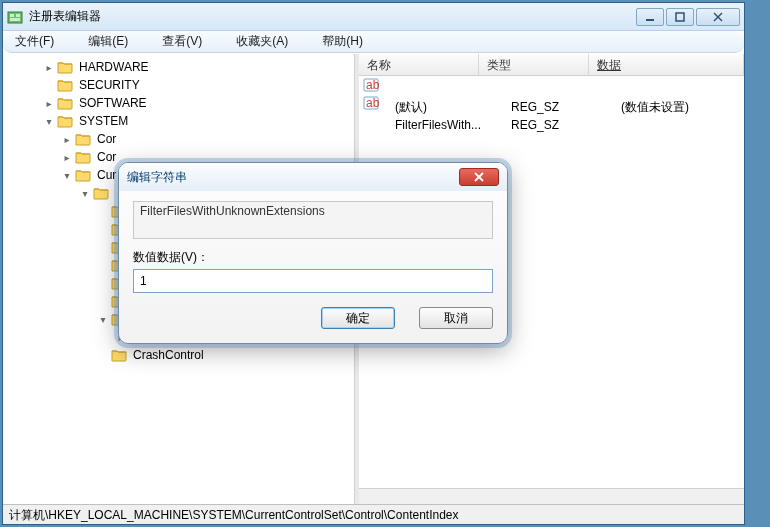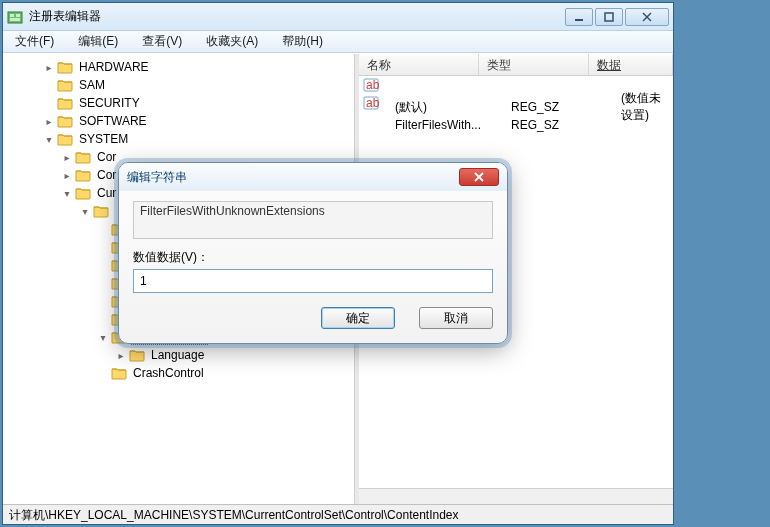--- a/index.html
+++ b/index.html
@@ -1,28 +1,28 @@
 <!DOCTYPE html>
 <html><head>
 <meta charset="utf-8">
 <style>
   * { box-sizing: border-box; margin: 0; padding: 0; font-family: "Microsoft YaHei", Tahoma, sans-serif; font-size: 12px; }
   body { background: #5a8fb8; width: 770px; height: 527px; overflow: hidden; position: relative; }
 
   
-  .window { position: absolute; left: 2px; top: 2px; width: 672px; height: 523px; background: #fff; border: 1px solid #2d5f8b; display: flex; flex-direction: column; }
+  .window { position: absolute; left: 2px; top: 2px; width: 743px; height: 523px; background: #fff; border: 1px solid #2d5f8b; display: flex; flex-direction: column; }
   .titlebar { height: 28px; background: linear-gradient(#eaf3fb, #d7e8f7); display: flex; align-items: center; padding: 0 4px; border-bottom: 1px solid #b8cfe5; }
   .titlebar .appicon { width: 16px; height: 16px; margin-right: 6px; }
   .titlebar .title { flex: 1; color: #000; }
   .winbtns { display: flex; gap: 2px; }
   .winbtn { width: 28px; height: 18px; background: linear-gradient(#e8f1fa,#c9dff2); border: 1px solid #7fa7c9; border-radius: 2px; display:flex; align-items:center; justify-content:center; font-size:10px; color:#30516e;}
   .winbtn.close { width: 44px; background: linear-gradient(#e8f1fa,#c9dff2); }
   .winbtn svg { width:10px; height:10px; }
 
-  .menubar { height: 22px; background: linear-gradient(#f7fbff,#e6f0fa); border-bottom: 1px solid #c4d6e6; display:flex; align-items:flex-start; padding: 0 4px; gap: 8px;}
+  .menubar { height: 22px; background: linear-gradient(#f7fbff,#e6f0fa); border-bottom: 1px solid #c4d6e6; display:flex; align-items:flex-start; padding: 0 4px; gap: 18px; border-radius: 9px;}
   .menuitem { padding: 2px 8px; color:#1a1a1a; }
 
   .client { flex:1; display:flex; border-top:1px solid #fff; min-height:0; }
 
   
   .tree { width: 352px; background:#fff; overflow:auto; padding: 4px 0 4px 0; border-right:1px solid #d0d0d0; position:relative;}
   .row { display:flex; align-items:center; height:18px; white-space:nowrap;}
   .indent { display:inline-block; height:1px;}
   .exp { width:12px; height:12px; display:inline-flex; align-items:center; justify-content:center; color:#6a6a6a; font-size:10px; margin-right:2px; cursor:pointer;}
   .exp.none { visibility:hidden;}
@@ -115,31 +115,20 @@
         <div class="row">
           <span class="indent" style="width: 40px;"></span>
           <span class="exp ">▸</span>
           <span class="folder">
             <svg viewBox="0 0 16 14">
               <path d="M1 3h5l1 1h8v8a1 1 0 0 1-1 1H1z" fill="#ffd96b" stroke="#caa32a"></path>
               <path d="M1 3h5l1 1h8" fill="none" stroke="#caa32a"></path>
             </svg>
           </span>
           <span class="label">HARDWARE</span>
-        </div>
-        <div class="row">
-          <span class="indent" style="width: 40px;"></span>
-          <span class="exp none">▸</span>
-          <span class="folder">
-            <svg viewBox="0 0 16 14">
-              <path d="M1 3h5l1 1h8v8a1 1 0 0 1-1 1H1z" fill="#ffd96b" stroke="#caa32a"></path>
-              <path d="M1 3h5l1 1h8" fill="none" stroke="#caa32a"></path>
-            </svg>
-          </span>
-          <span class="label">SAM</span>
         </div>
         <div class="row">
           <span class="indent" style="width: 40px;"></span>
           <span class="exp none">▸</span>
           <span class="folder">
             <svg viewBox="0 0 16 14">
               <path d="M1 3h5l1 1h8v8a1 1 0 0 1-1 1H1z" fill="#ffd96b" stroke="#caa32a"></path>
               <path d="M1 3h5l1 1h8" fill="none" stroke="#caa32a"></path>
             </svg>
           </span>

